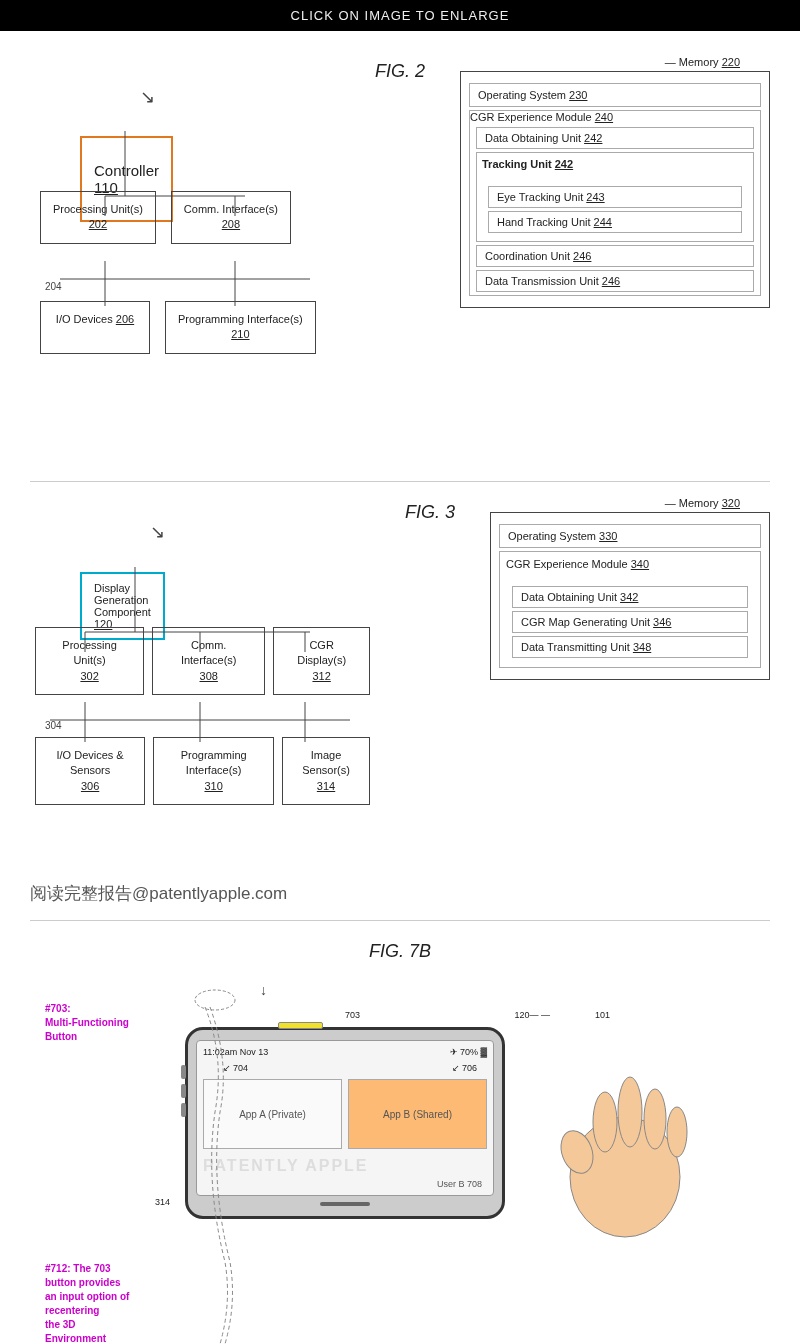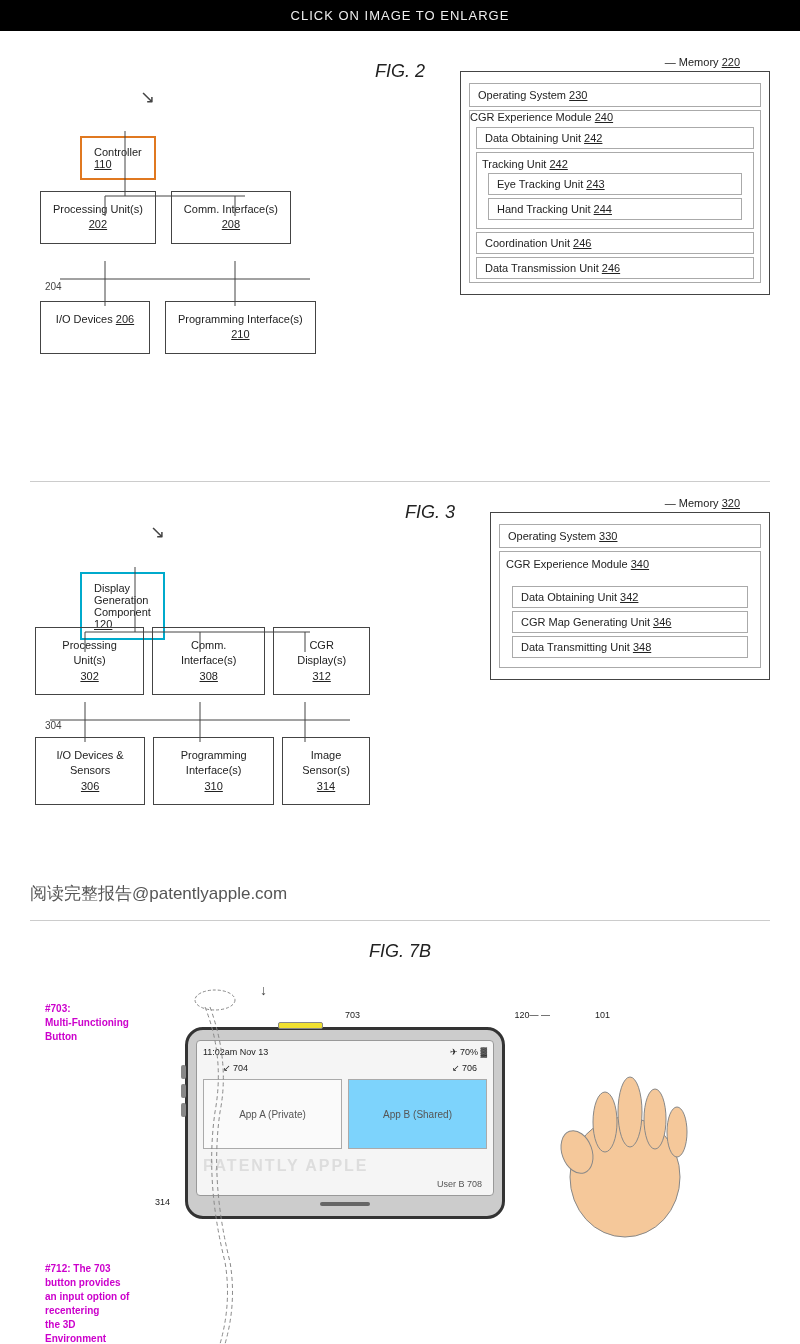--- a/index.html
+++ b/index.html
@@ -32,25 +32,25 @@
     }
 
     
     .fig2-container {
       position: relative;
       margin-bottom: 30px;
     }
     .controller-box {
       border: 2px solid #e07820;
       display: inline-block;
-      padding: 8px 12px;
+      padding: 24px 12px;
       position: absolute;
       left: 30px;
       top: 55px;
-      font-size: 11px;
+      font-size: 15px;
     }
     .plain-box {
       border: 1px solid #444;
       padding: 10px 12px;
       text-align: center;
       min-width: 110px;
       font-size: 11px;
       line-height: 1.4;
     }
 
@@ -192,21 +192,21 @@
           <div style="border:1px solid #aaa; padding:0; margin:3px 0;">
             <div style="font-size:11px; margin-bottom:4px;">
               <span>CGR Experience Module</span>
               <span class="ref">240</span>
             </div>
             <div class="mem-row-inner">
               <span>Data Obtaining Unit</span>
               <span class="ref">242</span>
             </div>
             <div style="border:1px solid #aaa; padding:5px; margin:3px 6px;">
-              <div style="font-size:11px; margin-bottom:3px;">
+              <div style="font-size:11px; margin-bottom:16px;font-weight:bold;">
                 <span>Tracking Unit</span>
                 <span class="ref">242</span>
               </div>
               <div class="mem-row-inner">
                 <span>Eye Tracking Unit</span>
                 <span class="ref">243</span>
               </div>
               <div class="mem-row-inner">
                 <span>Hand Tracking Unit</span>
                 <span class="ref">244</span>
@@ -384,21 +384,21 @@
             <div style="display:flex; gap:6px; margin-bottom:4px; position:relative; padding-top:16px;">
               <div style="position:absolute; top:0; left:20px; font-size:9px;">
                 ↙ <span>704</span>
               </div>
               <div style="position:absolute; top:0; right:10px; font-size:9px;">
                 ↙ <span>706</span>
               </div>
               <div style="border:1px solid #aaa; flex:1; min-height:70px; display:flex; align-items:center; justify-content:center; font-size:10px; color:#555; background:#fafafa;">
                 <span>App A (Private)</span>
               </div>
-              <div style="border:1px solid #aaa; flex:1; min-height:70px; display:flex; align-items:center; justify-content:center; font-size:10px; color:#555; background:#7dd3fc;">
+              <div style="border:1px solid #aaa; flex:1; min-height:70px; display:flex; align-items:center; justify-content:center; font-size:10px; color:#555; background:#fdba74;">
                 <span>App B (Shared)</span>
               </div>
             </div>
 
             <div style="text-align:left; color:#ddd; font-size:16px; font-weight:bold; letter-spacing:2px; padding:4px 0;">
               <span>PATENTLY APPLE</span>
             </div>
 
             <div style="text-align:right; font-size:9px; color:#555; margin-right:5px;">
               <span>User B 708</span>

